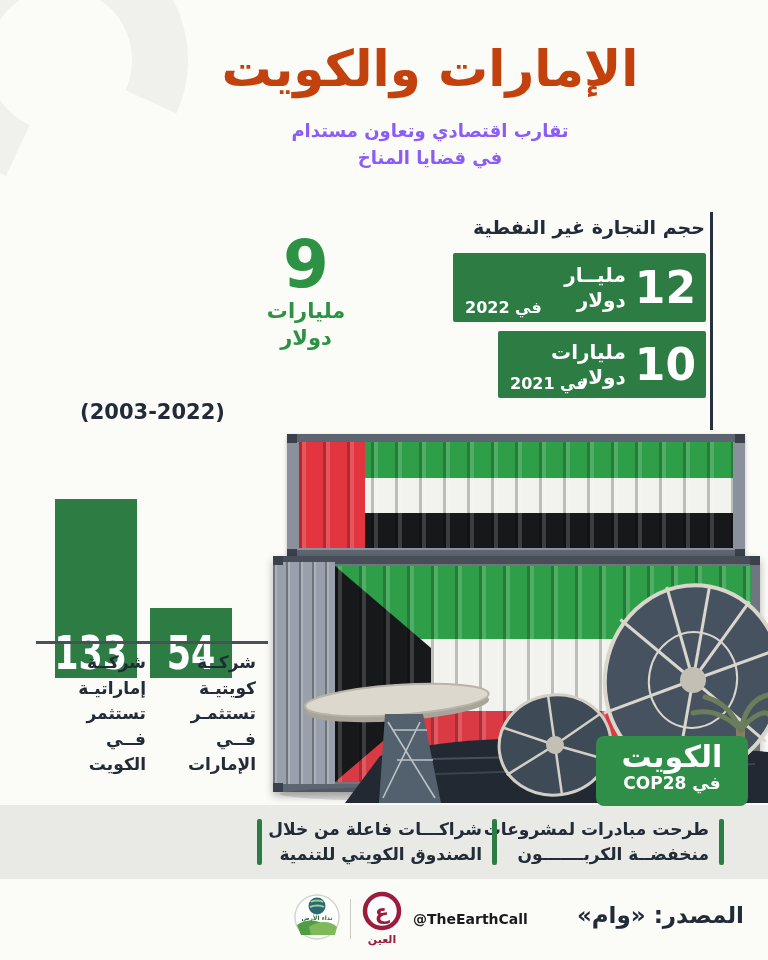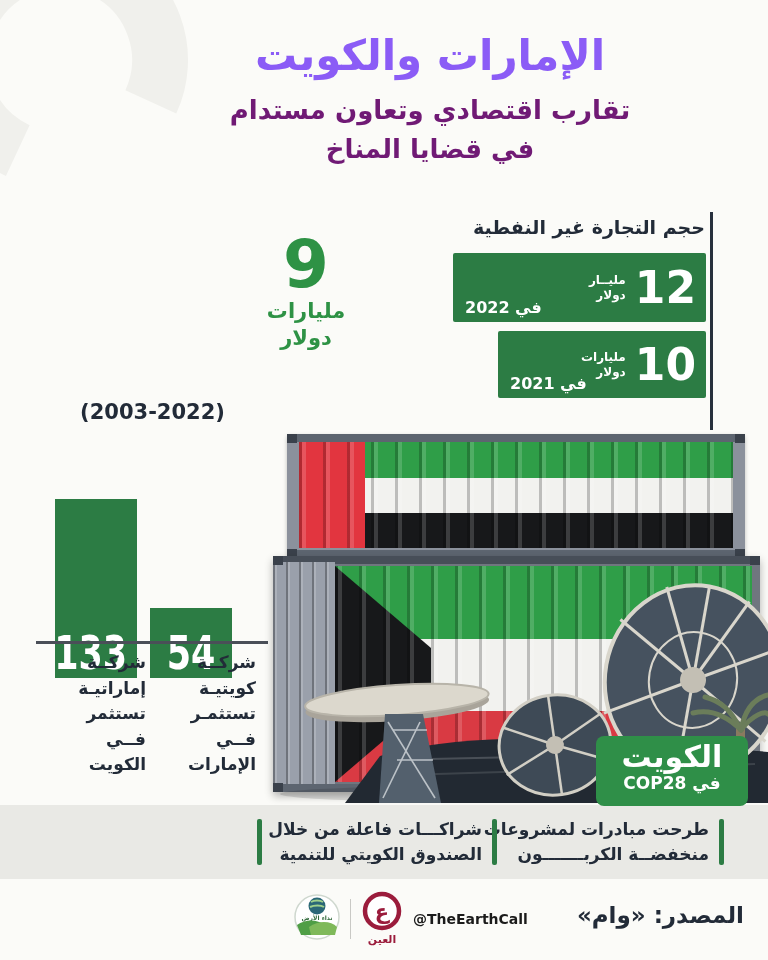--- a/index.html
+++ b/index.html
@@ -10,37 +10,37 @@
     color:#222b38;
   }
   .abs{position:absolute;}
   .ltr{direction:ltr;unicode-bidi:isolate;display:inline-block;}
 
   
   #watermark{left:-55px;top:-80px;}
 
   
   #header{left:100px;top:22px;width:660px;text-align:center;}
-  #main-title{font-size:42px;font-weight:800;color:#8b5cf6;line-height:1.25;margin:8px;}
-  .subtitle{font-size:26px;font-weight:700;color:#701a75;line-height:1.5;}
+  #main-title{font-size:50px;font-weight:800;color:#c2410c;line-height:1.25;margin:16px;}
+  .subtitle{font-size:18px;font-weight:700;color:#8b5cf6;line-height:1.5;}
 
   
   #inv-value{left:258px;top:232px;width:96px;text-align:center;color:#2e9245;}
   #inv-number{font-size:66px;font-weight:800;line-height:1;}
   .inv-unit{font-size:21px;font-weight:800;line-height:1.3;}
   #inv-label{left:40px;top:246px;width:212px;text-align:right;font-size:21px;font-weight:700;line-height:1.6;}
 
   
   #trade-heading{right:63px;top:216px;font-size:19px;font-weight:800;}
   #trade-vline{left:710px;top:212px;width:3px;height:218px;background:#27303d;}
   .trade-bar{background:#2c7c44;border-radius:2px;color:#fff;display:flex;align-items:center;gap:9px;padding-right:10px;box-sizing:border-box;}
   #trade-bar-0{left:453px;top:253px;width:253px;height:69px;}
   #trade-bar-1{left:498px;top:331px;width:208px;height:67px;}
   .trade-num{font-size:44px;font-weight:800;line-height:1;}
-  .trade-unit{font-size:12px;font-weight:700;line-height:1.25;text-align:right;}
+  .trade-unit{font-size:20px;font-weight:700;line-height:1.25;text-align:right;}
   .trade-year{position:absolute;left:12px;bottom:5px;font-size:16px;font-weight:700;}
 
   
   #chart-period{left:35px;top:400px;width:235px;text-align:center;font-size:21px;font-weight:800;}
   .cbar{background:#2c7c44;margin-top:37px;}
   #cbar-0{left:55px;top:462px;width:82px;height:179px;}
   #cbar-1{left:150px;top:571px;width:82px;height:70px;}
   .cbar-value{position:absolute;bottom:2px;left:0;width:100%;text-align:center;color:#fff;
     font-size:46px;font-weight:800;line-height:1;transform:scaleX(.76);transform-origin:center bottom;}
   #chart-baseline{left:36px;top:641px;width:232px;height:3px;background:#4a4f58;}

